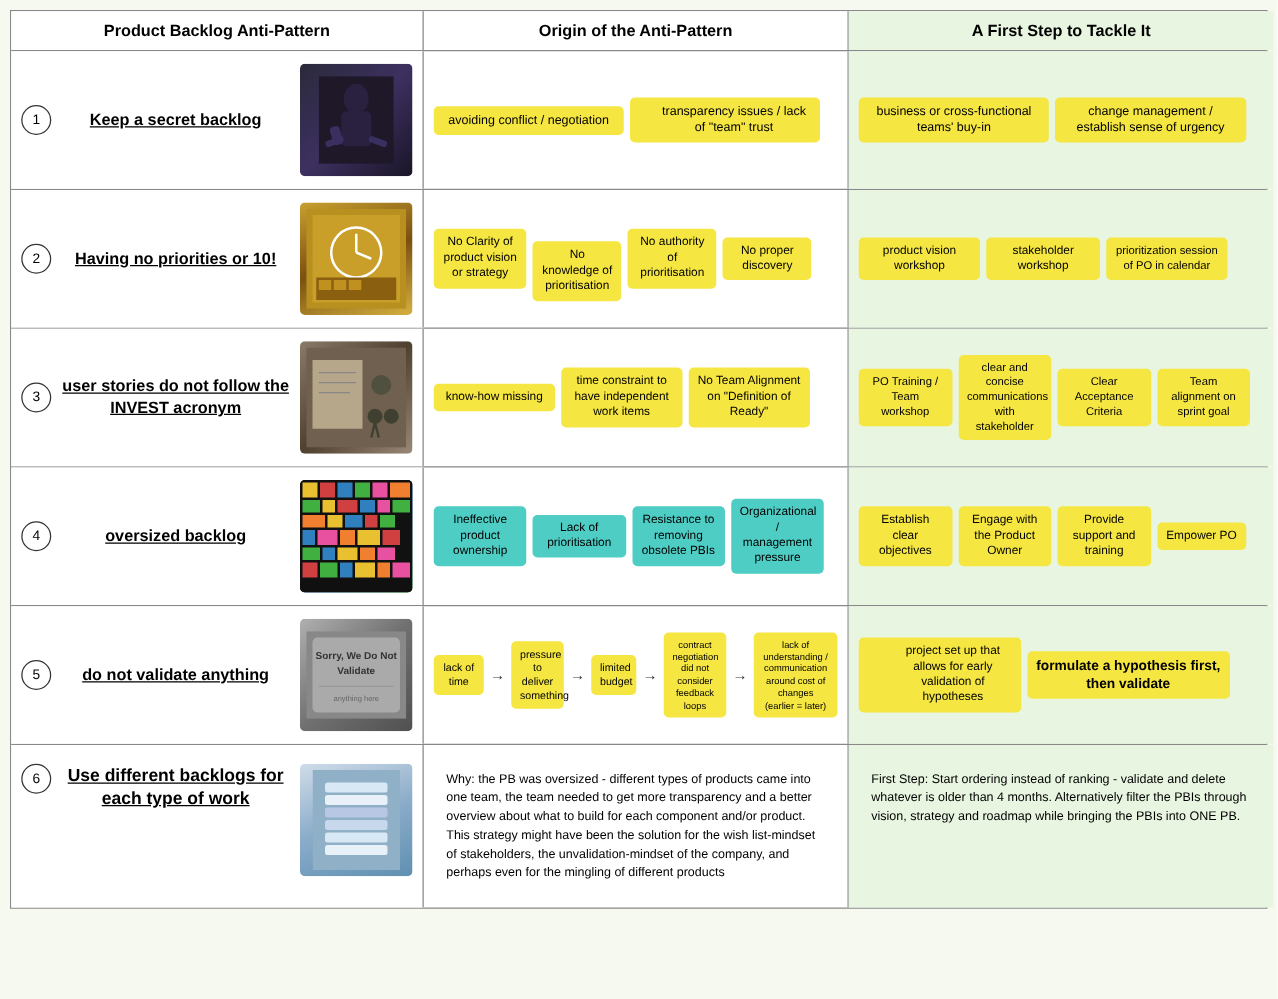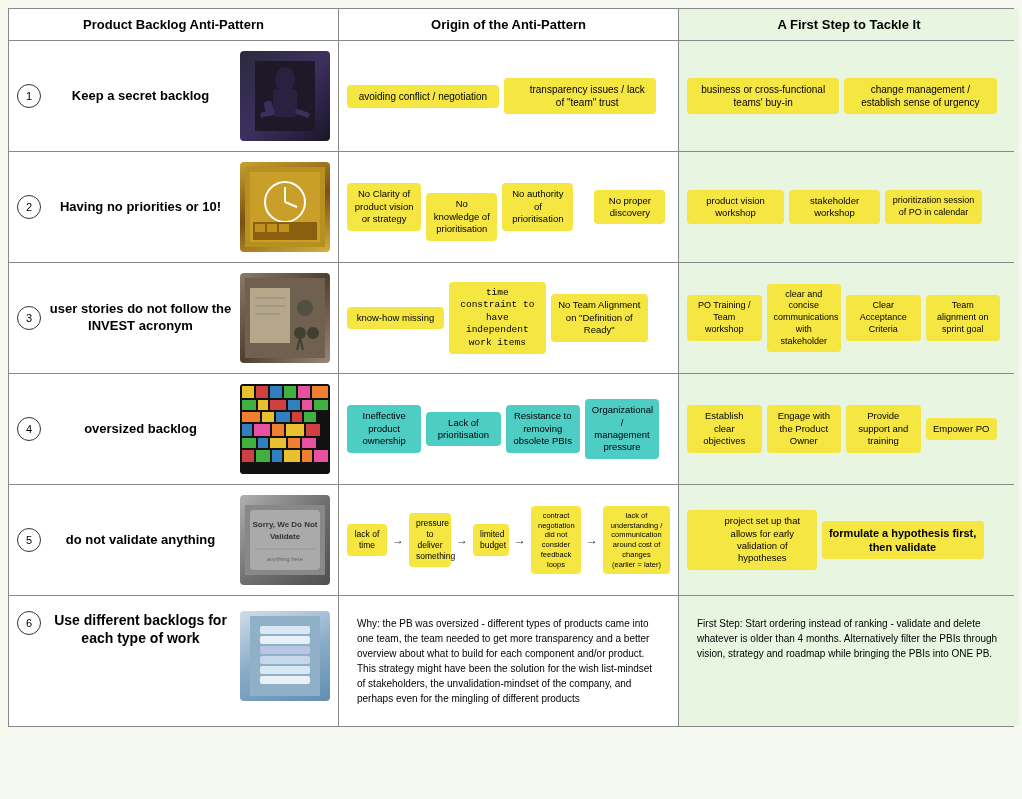--- a/index.html
+++ b/index.html
@@ -53,20 +53,21 @@
       justify-content: center;
       font-size: 11px;
       flex-shrink: 0;
     }
     .antipattern-text {
       font-weight: bold;
       font-size: 13px;
       text-align: center;
       flex: 1;
       line-height: 1.3;
+      text-decoration: underline;
     }
     .antipattern-image {
       width: 90px;
       height: 90px;
       flex-shrink: 0;
       border-radius: 4px;
       overflow: hidden;
       background: #ccc;
     }
     .img-placeholder {
@@ -195,21 +196,21 @@
             <rect x="22" y="57" width="10" height="8" fill="#c09020"></rect>
             <rect x="34" y="57" width="10" height="8" fill="#c09020"></rect>
           </svg>
         </div>
       </div>
     </div>
     <div class="col-origin">
       <div class="tag-yellow" style="width:23%; font-size:9.5px;">No Clarity of product vision or strategy</div>
       <div class="tag-yellow" style="width:22%; font-size:9.5px;margin-top:20px;">No knowledge of prioritisation</div>
       <div class="tag-yellow" style="width:22%; font-size:9.5px;">No authority of prioritisation</div>
-      <div class="tag-yellow" style="width:22%; font-size:9.5px;margin-left:16px;">No proper discovery</div>
+      <div class="tag-yellow" style="width:22%; font-size:9.5px;">No proper discovery</div>
     </div>
     <div class="col-tackle" style="background:#e8f5e0;">
       <div class="tag-yellow" style="width:30%; font-size:9.5px;">product vision workshop</div>
       <div class="tag-yellow" style="width:28%; font-size:9.5px;">stakeholder workshop</div>
       <div class="tag-yellow" style="width:30%; font-size:9px;">prioritization session of PO in calendar</div>
     </div>
   </div>
 
   <div class="data-row">
     <div class="col-antipattern">
@@ -227,21 +228,21 @@
             <circle cx="55" cy="55" r="6" fill="#404030"></circle>
             <circle cx="68" cy="55" r="6" fill="#404030"></circle>
             <line x1="55" y1="60" x2="52" y2="72" stroke="#404030" stroke-width="2"></line>
             <line x1="55" y1="60" x2="58" y2="72" stroke="#404030" stroke-width="2"></line>
           </svg>
         </div>
       </div>
     </div>
     <div class="col-origin">
       <div class="tag-yellow" style="width:30%; font-size:9.5px;">know-how missing</div>
-      <div class="tag-yellow" style="width:30%; font-size:9.5px;font-family:Liberation Mono, monospace;">time constraint to have independent work items</div>
+      <div class="tag-yellow" style="width:30%; font-size:9.5px;">time constraint to have independent work items</div>
       <div class="tag-yellow" style="width:30%; font-size:9.5px;">No Team Alignment on "Definition of Ready"</div>
     </div>
     <div class="col-tackle" style="background:#e8f5e0;">
       <div class="tag-yellow" style="width:23%; font-size:9px;">PO Training / Team workshop</div>
       <div class="tag-yellow" style="width:23%; font-size:9px;">clear and concise communications with stakeholder</div>
       <div class="tag-yellow" style="width:23%; font-size:9px;">Clear Acceptance Criteria</div>
       <div class="tag-yellow" style="width:23%; font-size:9px;">Team alignment on sprint goal</div>
     </div>
   </div>
 

